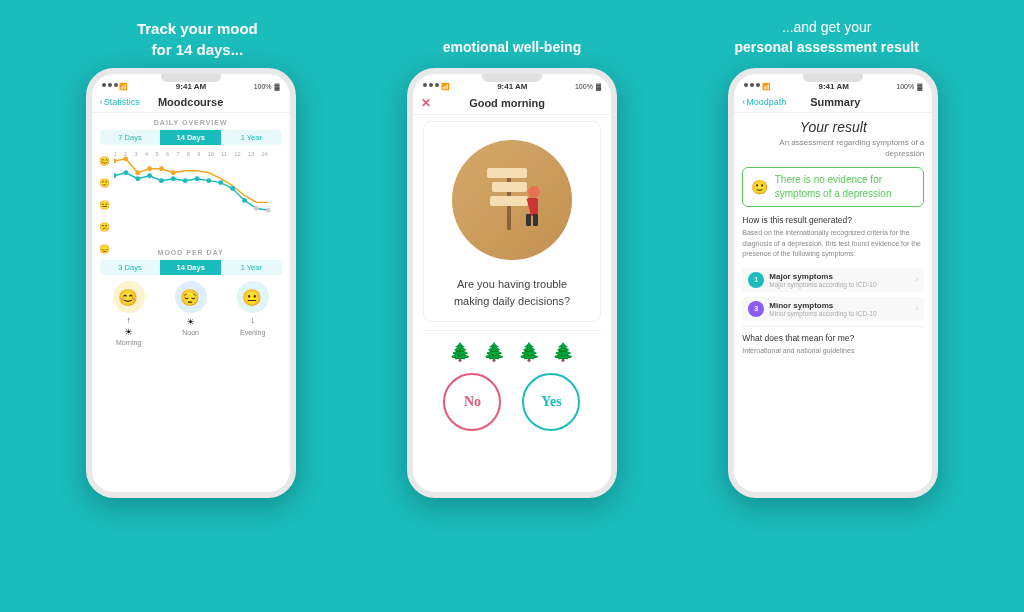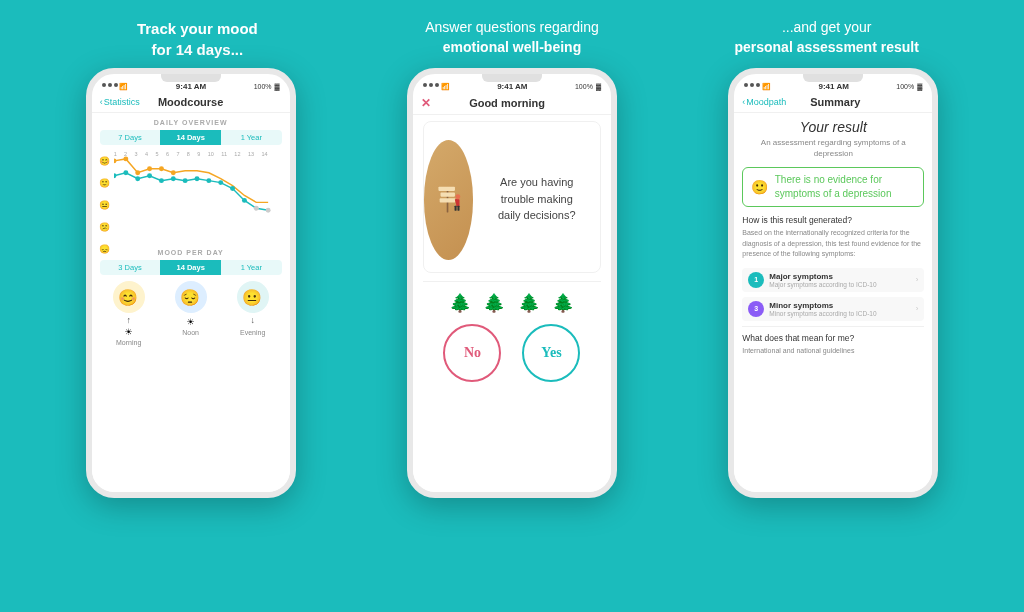--- a/index.html
+++ b/index.html
@@ -308,21 +308,21 @@
     }
     .result-title {
       text-align: center;
       font-size: 14px;
       font-weight: 300;
       color: #333;
       margin-bottom: 2px;
       font-style: italic;
     }
     .result-subtitle {
-      text-align: center;
+      text-align: right;
       font-size: 8px;
       color: #888;
       margin-bottom: 8px;
       line-height: 1.4;
     }
     .result-badge {
       border: 1.5px solid #5bc85b;
       border-radius: 6px;
       padding: 5px 8px;
       display: flex;
@@ -390,21 +390,21 @@
 <body>
 
 <div class="header-row">
   <div class="tagline">
     <div class="main-text">
       <strong>Track your mood</strong><br>
       <span>for 14 days...</span>
     </div>
   </div>
   <div class="tagline">
-    <span>Answer questions regarding</span><br>
+    <br>
     <strong>emotional well-being</strong>
   </div>
   <div class="tagline">
     <span>...and get your</span><br>
     <strong>personal assessment result</strong>
   </div>
 </div>
 
 <div class="phones-row">
 
@@ -540,21 +540,21 @@
       </div>
     </div>
     <div class="nav-bar">
       <span class="nav-close">✕</span>
       <span class="nav-title">Good morning</span>
       <span style="width:20px"></span>
     </div>
     <div class="phone-content">
       <div class="question-screen">
 
-        <div style="width:90%;margin:6px auto 0;border:1px solid #f0f0f0;border-radius:8px;padding:8px 0 4px;display:flex;flex-direction:row;align-items:center;">
+        <div style="width:90%;margin:6px auto 0;border:1px solid #f0f0f0;border-radius:8px;padding:8px 0 4px;display:flex;flex-direction:column;align-items:center;">
           <div class="illustration-circle">
 
             <svg width="120" height="120" viewBox="0 0 120 120">
 
               <rect x="55" y="30" width="4" height="60" fill="#8b6340" rx="1"></rect>
 
               <rect x="35" y="28" width="40" height="10" fill="#f5deb3" rx="2"></rect>
               <rect x="40" y="42" width="35" height="10" fill="#f5deb3" rx="2"></rect>
               <rect x="38" y="56" width="38" height="10" fill="#f5deb3" rx="2"></rect>
 

